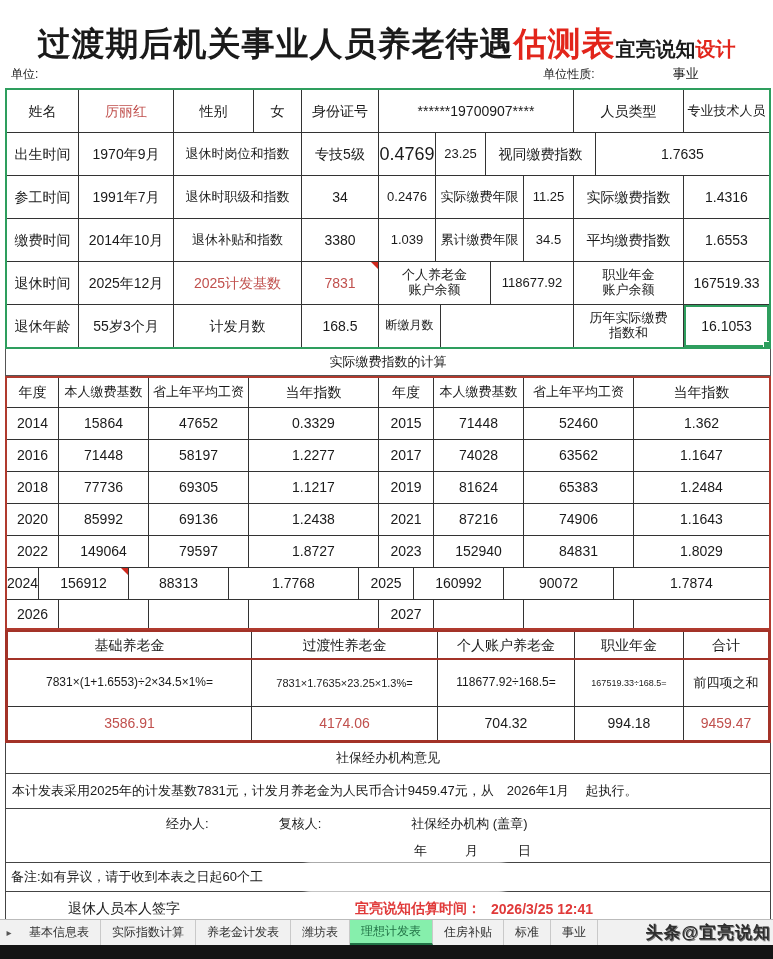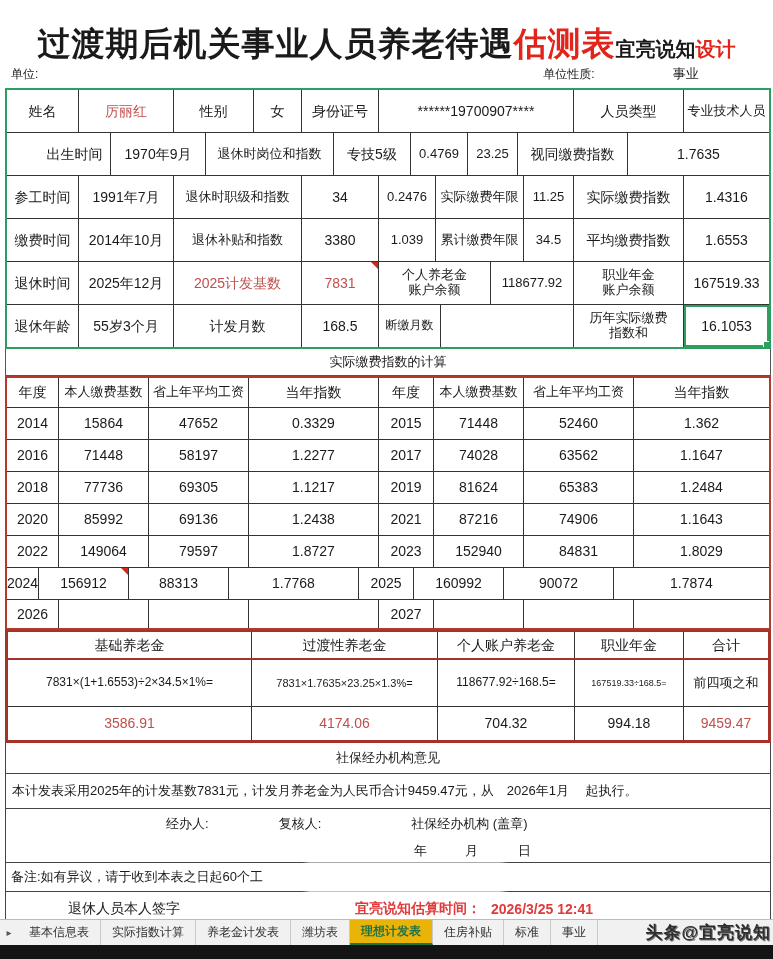--- a/index.html
+++ b/index.html
@@ -47,21 +47,21 @@
   #remark-row{height:29px;display:flex;align-items:center;font-size:13px;padding-left:5px;}
   #remark-blur{position:absolute;left:303px;top:2px;width:192px;height:25px;background:#fff;box-shadow:0 0 5px 3px rgba(255,255,255,0.95);}
   #sign-row{height:35px;display:flex;align-items:center;font-size:14px;}
   #sign-label{margin-left:62px;}
   #estimate{margin-left:175px;color:#e03a3a;font-size:14px;font-weight:700;}
   #estimate-time{margin-left:10px;}
   
   #tabbar{position:absolute;left:0;right:0;bottom:14px;height:25px;background:#f1f1f1;border-top:1px solid #bbb;display:flex;align-items:stretch;font-size:12px;color:#333;}
   #tab-nav{width:18px;display:flex;align-items:center;justify-content:center;color:#555;font-size:10px;}
   .tab{display:flex;align-items:center;padding:0 11px;border-right:1px solid #c9c9c9;white-space:nowrap;}
-  .tab.active{background:#eab308;color:#217346;font-weight:700;border-bottom:2px solid #217346;border-right:1px solid #c9c9c9;}
+  .tab.active{background:#86efac;color:#217346;font-weight:400;border-bottom:2px solid #217346;border-right:1px solid #c9c9c9;}
   #tab-watermark{position:absolute;right:2px;top:1px;font-size:17px;font-weight:900;color:#2e2e2e;letter-spacing:1px;text-shadow:1px 1px 0 #777;}
   #bottom-strip{position:absolute;left:0;right:0;bottom:0;height:14px;background:#141414;}
 </style>
 </head>
 <body>
 
 <div id="app">
 
   <div id="title-row">
     <span class="t-big">过渡期后机关事业人员养老待遇</span>
@@ -80,26 +80,26 @@
       <div class="trow" style="height: 43px;">
         <div class="tcell" style="width: 72px;">姓名</div>
         <div class="tcell red-text" style="width: 95px;">厉丽红</div>
         <div class="tcell" style="width: 80px;">性别</div>
         <div class="tcell" style="width: 48px;">女</div>
         <div class="tcell" style="width: 77px;">身份证号</div>
         <div class="tcell" style="width: 195px;">******19700907****</div>
         <div class="tcell" style="width: 110px;">人员类型</div>
         <div class="tcell" style="width: 90px; font-size: 13px;">专业技术人员</div>
       </div>
-      <div class="trow" style="height: 43px; padding-left: 32px;">
+      <div class="trow" style="height: 43px;">
         <div class="tcell" style="width: 72px;">出生时间</div>
         <div class="tcell" style="width: 95px;">1970年9月</div>
         <div class="tcell" style="width: 128px; font-size: 13px;">退休时岗位和指数</div>
         <div class="tcell" style="width: 77px;">专技5级</div>
-        <div class="tcell" style="width: 57px; font-size: 13px;">0.4769</div>
+        <div class="tcell" style="width: 57px; font-size: 18px;">0.4769</div>
         <div class="tcell" style="width: 50px; font-size: 13px;">23.25</div>
         <div class="tcell" style="width: 110px;">视同缴费指数</div>
         <div class="tcell" style="width: 90px;">1.7635</div>
       </div>
       <div class="trow" style="height: 43px;">
         <div class="tcell" style="width: 72px;">参工时间</div>
         <div class="tcell" style="width: 95px;">1991年7月</div>
         <div class="tcell" style="width: 128px; font-size: 13px;">退休时职级和指数</div>
         <div class="tcell" style="width: 77px;">34</div>
         <div class="tcell" style="width: 57px; font-size: 13px;">0.2476</div>

